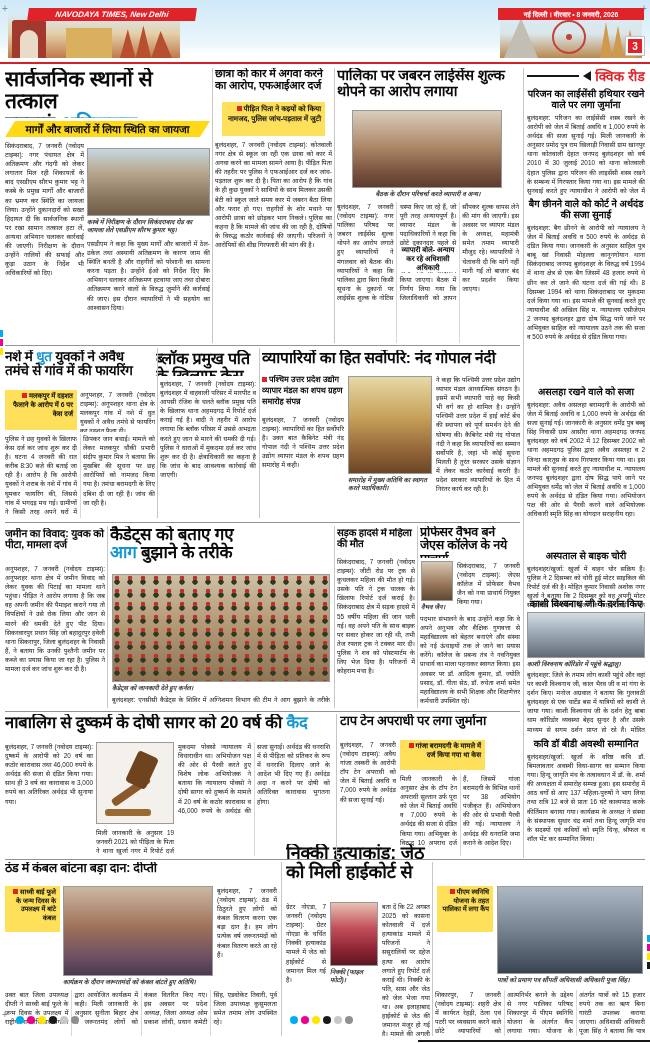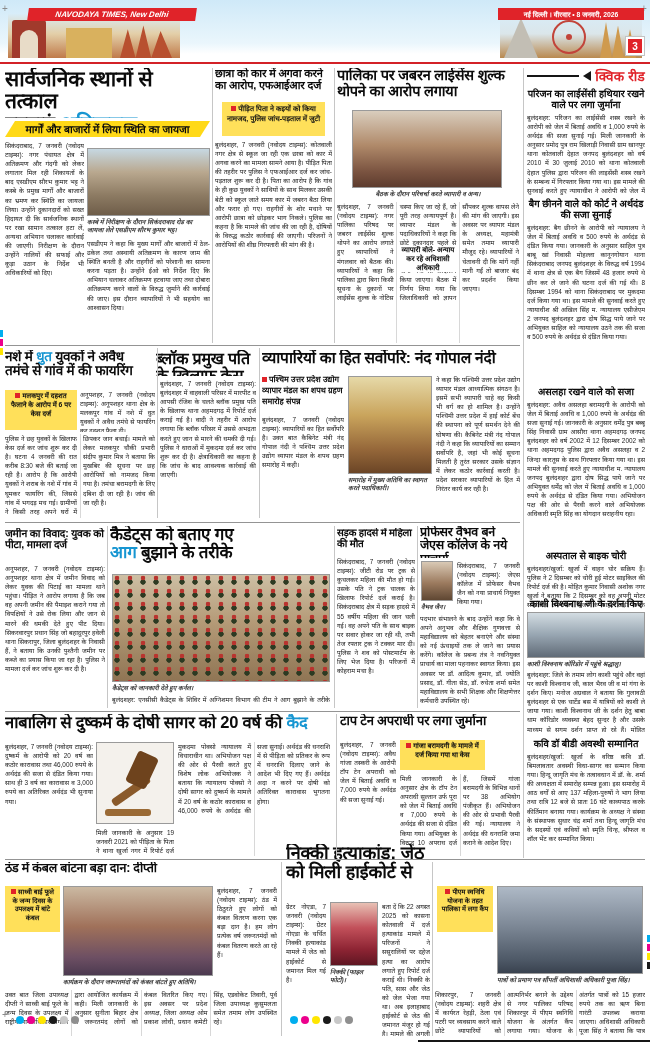--- a/index.html
+++ b/index.html
@@ -7,21 +7,21 @@
   body{font-family:"Liberation Sans","DejaVu Sans",sans-serif}
   .page{position:relative;width:650px;height:1043px;background:#fff;overflow:hidden}
   .a{position:absolute}
   .hl{font-weight:700;text-align:left;color:#0b0b0b;line-height:1.07;letter-spacing:-.2px;overflow:hidden}
   .blue{color:#1796d2}
   .bd{font-size:6.4px;line-height:1.42;text-align:justify;color:#1c1c1c;overflow:hidden;word-break:break-word}
   .c2{column-count:2;column-gap:6px;column-rule:1px solid #d8d8d8}
   .c3{column-count:3;column-gap:6px;column-rule:1px solid #d8d8d8}
   .c4{column-count:4;column-gap:6px;column-rule:1px solid #d8d8d8}
   .cap{font-size:6.4px;font-style:italic;font-weight:700;color:#3a3a3a;line-height:1.25;overflow:hidden}
-  .ybox{background:#ffe05a;font-size:7.2px;font-weight:700;line-height:1.32;color:#101010;padding:2px 4px;overflow:hidden;text-align:center}
+  .ybox{background:#ffe05a;font-size:7.2px;font-weight:700;line-height:1.32;color:#101010;padding:2px 4px;overflow:hidden;text-align:right}
   .rsq{display:inline-block;width:5px;height:5px;background:#e02329;margin-right:2px}
   .banner{background:#ffd918;color:#0b0b0b;font-weight:700;font-size:10.5px;text-align:center;clip-path:polygon(10px 0,100% 0,calc(100% - 10px) 100%,0 100%);overflow:hidden}
   .standfirst{font-size:8px;font-weight:700;line-height:1.35;color:#101010;text-align:left;overflow:hidden}
   .v{position:absolute;width:1px;background:#c6c6c6}
   .hr{position:absolute;height:1px;background:#949494}
   .photo{position:absolute;overflow:hidden;border:1px solid #9a9a9a}
   .ph-lead{background:linear-gradient(180deg,#c6d8e2 0%,#b9a88f 35%,#8d7b63 70%,#6e5d49 100%)}
   .ph-palika{background:linear-gradient(180deg,#d9cdbd 0%,#b08a6a 45%,#7a5340 80%,#5d3c2e 100%)}
   .ph-vyapari{background:linear-gradient(180deg,#e6d9a8 0%,#c9a45c 40%,#96683a 75%,#6b4526 100%)}
   .ph-cadets{background:radial-gradient(circle 2px at 4px 3px,#b9332e 2px,transparent 2.6px),radial-gradient(circle 2.4px at 4px 7px,#2c3a22 2.4px,transparent 3px),linear-gradient(180deg,#cdbfa4 0%,#b49a77 45%,#8f7554 100%);background-size:13px 13px,13px 13px,100% 100%}

